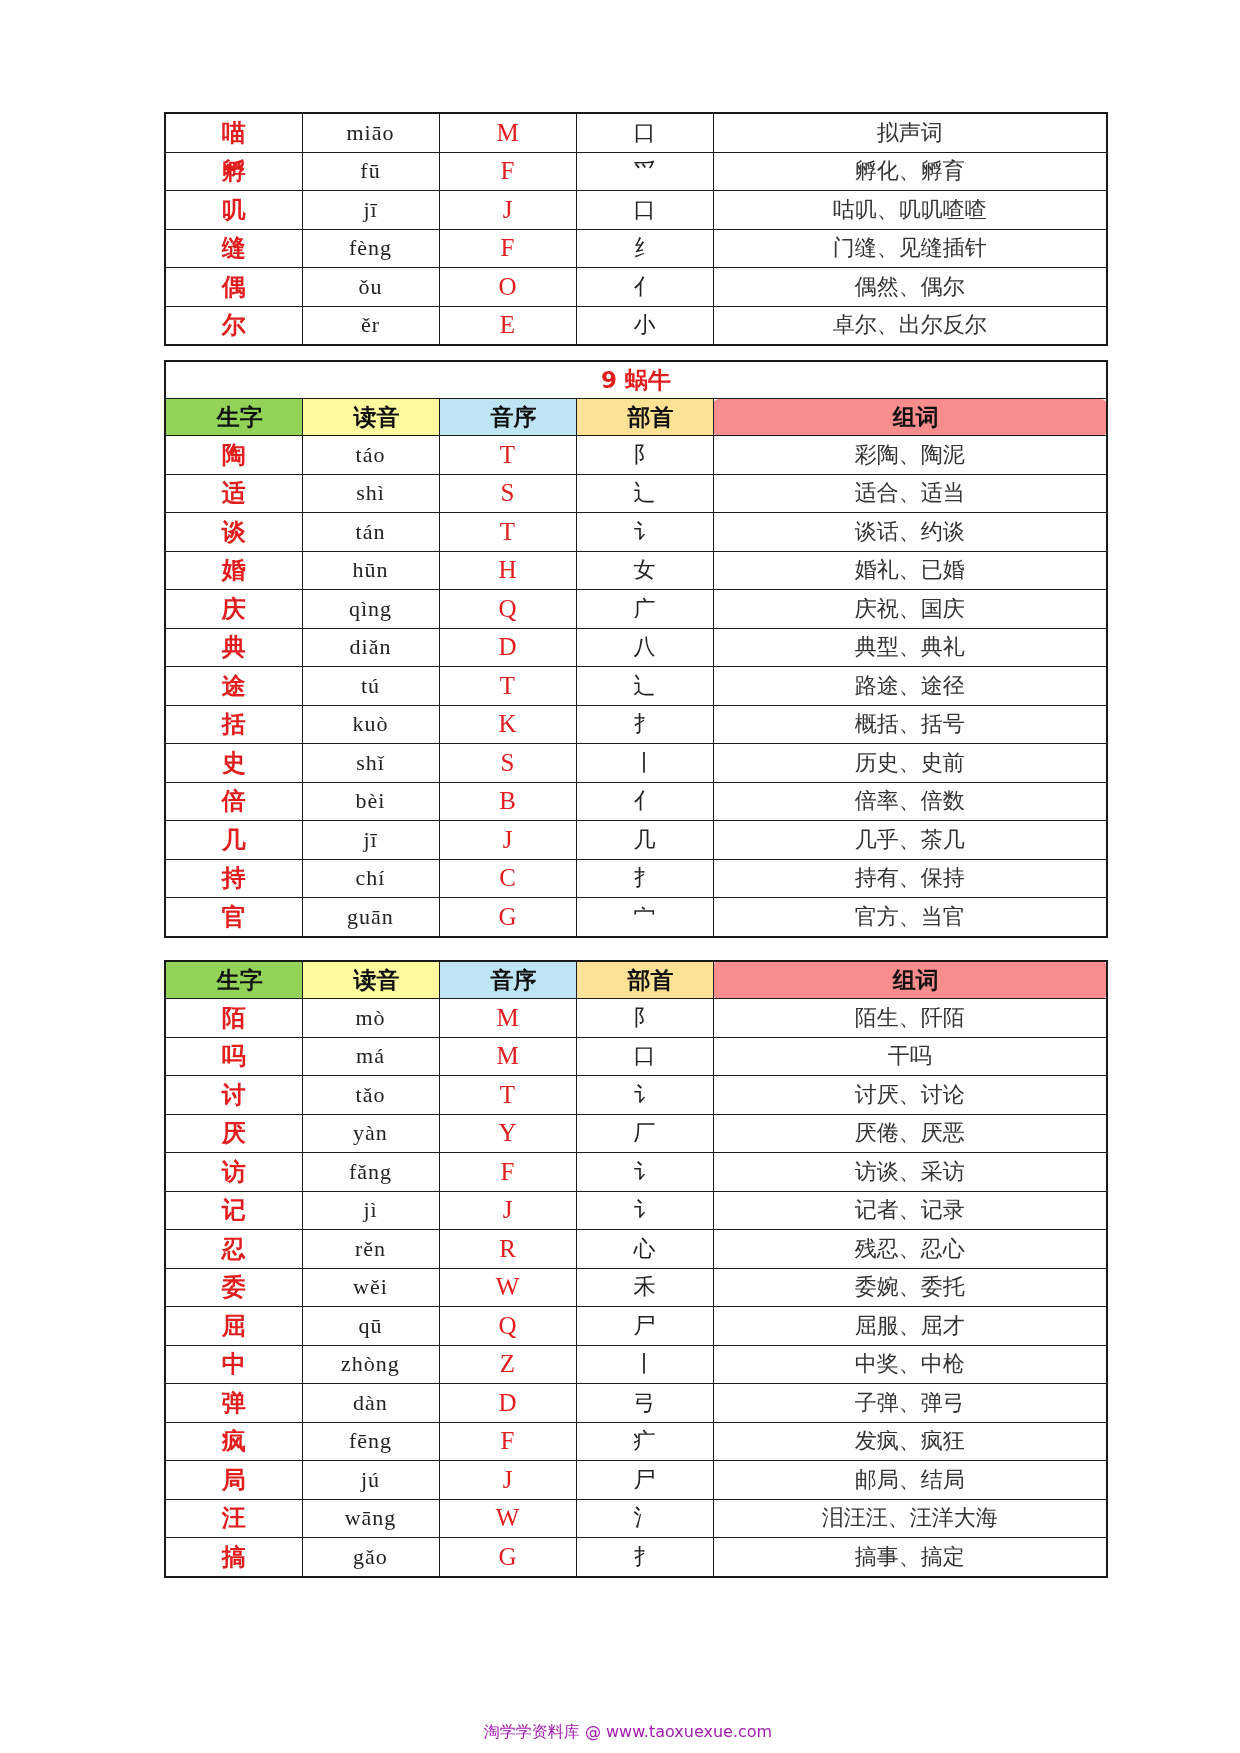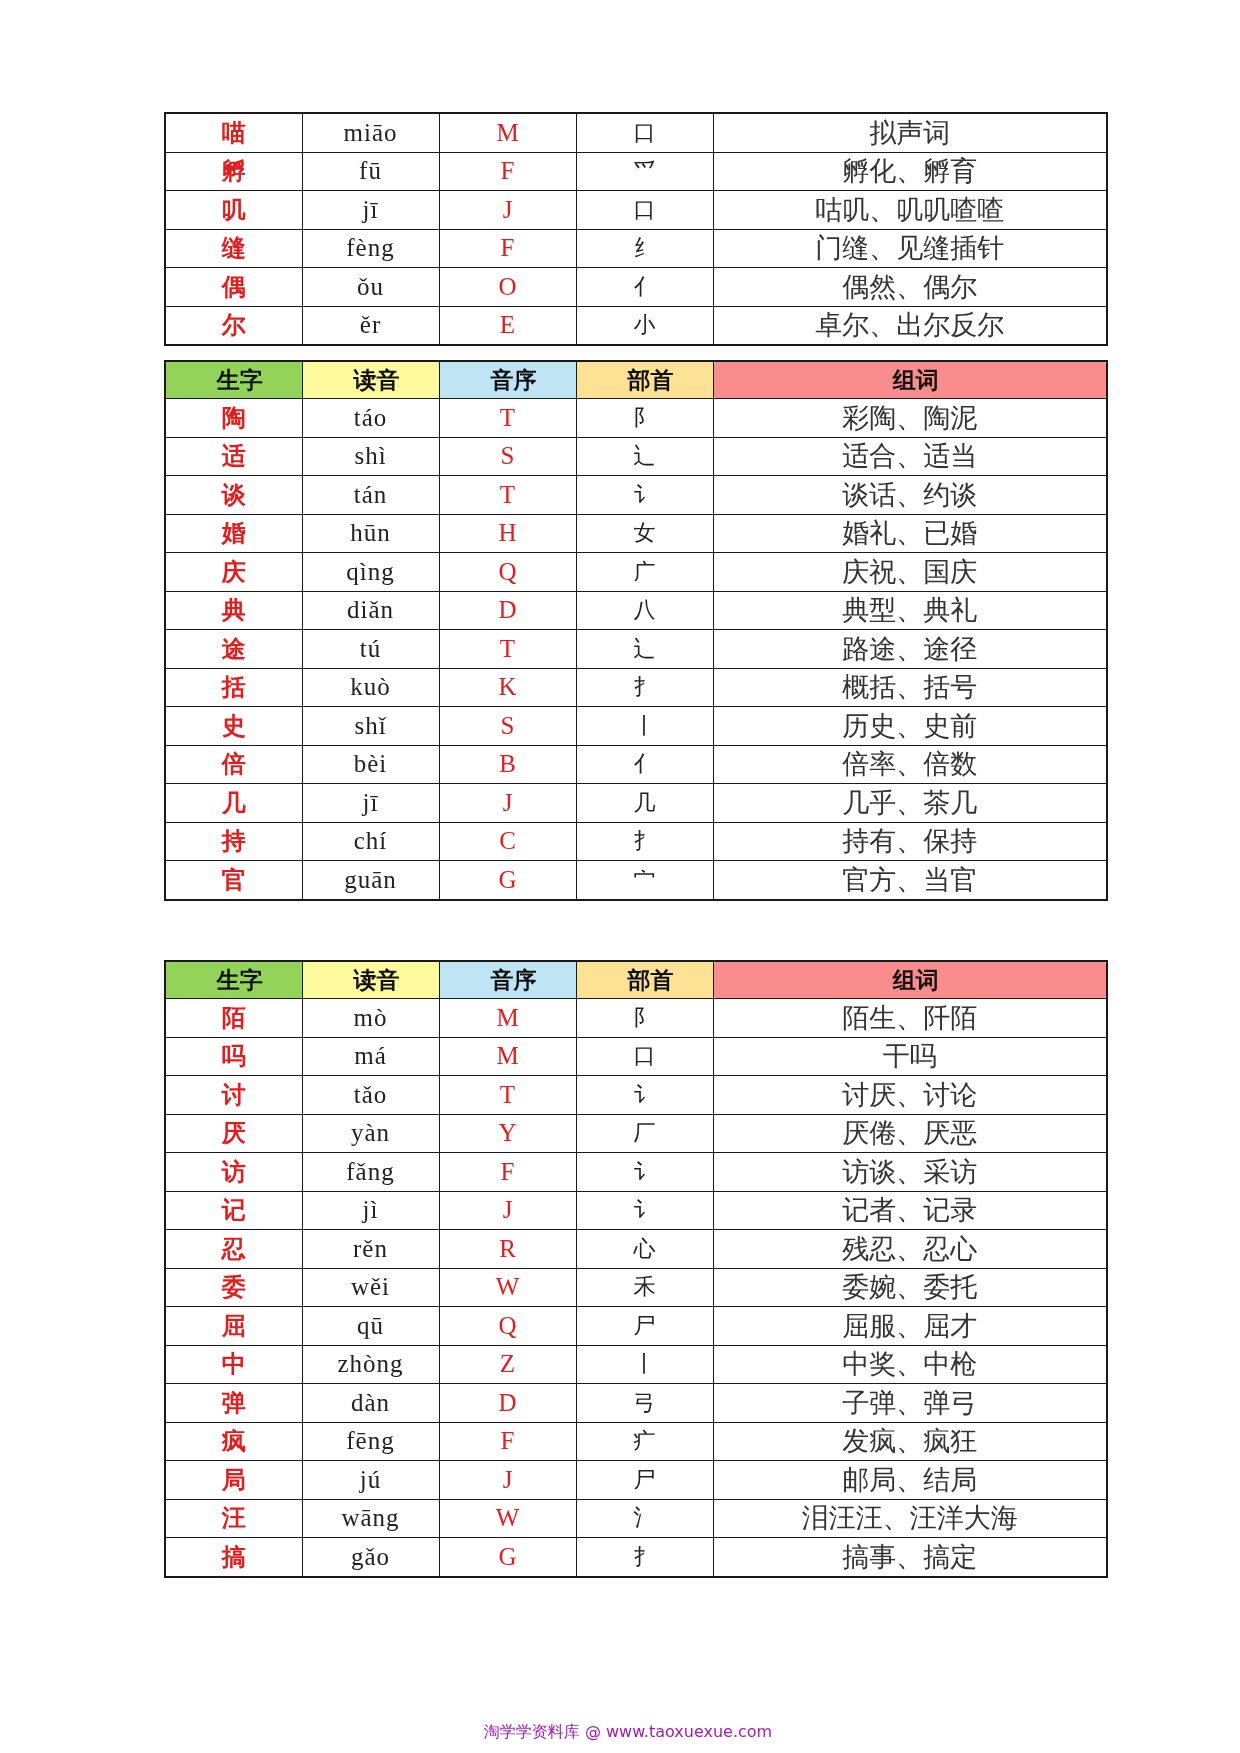--- a/index.html
+++ b/index.html
@@ -5,24 +5,24 @@
   html, body { margin: 0; padding: 0; background: #ffffff; }
   body { width: 1240px; height: 1753px; position: relative; overflow: hidden;
          font-family: "DejaVu Serif", serif; color: #222; }
   .tbl { position: absolute; left: 164px; width: 942px; border-collapse: collapse;
          table-layout: fixed; border: 2px solid #1a1a1a; }
   .tbl td { border: 1.5px solid #1a1a1a; height: 37.5px; padding: 0; text-align: center;
             vertical-align: middle; overflow: hidden; white-space: nowrap; }
   col.c1, col.c2, col.c3, col.c4 { width: 137px; }
   col.c5 { width: 394px; }
   .char { color: #e11d1d; font-family: "DejaVu Serif", serif; font-weight: bold; font-size: 24px; }
-  .py { font-family: "Liberation Serif", "DejaVu Serif", serif; font-size: 25px; color: #222; letter-spacing: 1px; }
+  .py { font-family: "Liberation Serif", "DejaVu Serif", serif; font-size: 22px; color: #222; letter-spacing: 1px; }
   .ord { color: #e11d1d; font-family: "Liberation Serif", serif; font-size: 25px; }
   .rad { font-family: "DejaVu Sans", sans-serif; font-size: 22px; color: #222; }
-  .words { font-family: "DejaVu Sans", sans-serif; font-size: 27px; color: #333; }
+  .words { font-family: "DejaVu Sans", sans-serif; font-size: 22px; color: #333; }
   .title-row td { height: 36px; color: #e11d1d; font-family: "DejaVu Sans", sans-serif;
                   font-weight: bold; font-size: 23px; background: #fff; }
   .head-row td { height: 36px; font-family: "DejaVu Sans", sans-serif; font-weight: bold;
                  font-size: 23px; color: #111; padding-left: 12px; }
   .h1 { background: #93d35a; }
   .h2 { background: #fdfb9e; }
   .h3 { background: #bfe5f5; }
   .h4 { background: #fde295; }
   .h5 { background: #f98c8c; border-radius: 6px; }
   .footer { position: absolute; left: 12px; width: 1232px; top: 1722px; text-align: center;
@@ -87,20 +87,23 @@
 
 <table class="tbl" id="t-9" style="top:360px;">
   <colgroup>
       <col class="c1">
       <col class="c2">
       <col class="c3">
       <col class="c4">
       <col class="c5">
     </colgroup>
   <tbody>
+    <tr class="title-row">
+      <td colspan="5">9  蜗牛</td>
+    </tr>
     <tr class="head-row">
       <td class="h1">生字</td>
       <td class="h2">读音</td>
       <td class="h3">音序</td>
       <td class="h4">部首</td>
       <td class="h5">组词</td>
     </tr>
   </tbody>
   <tbody>
       <tr>

